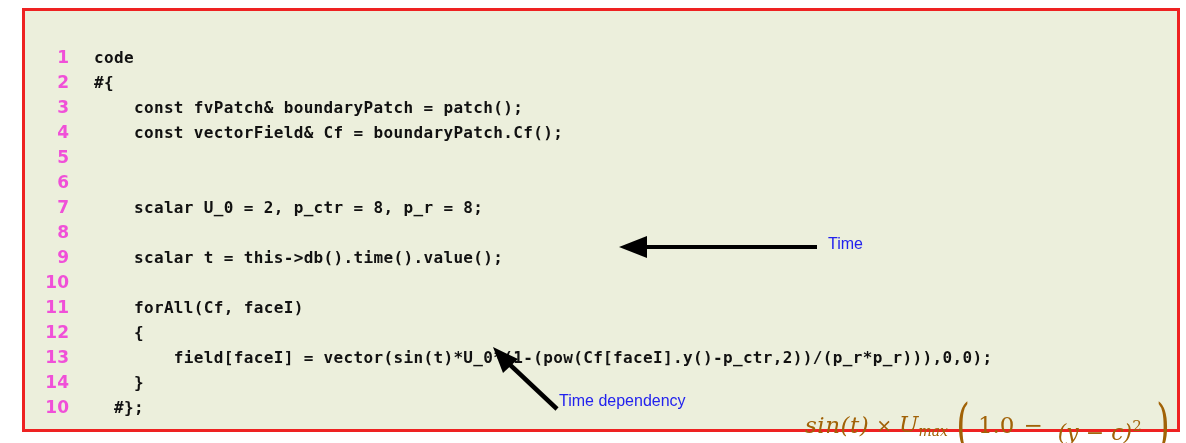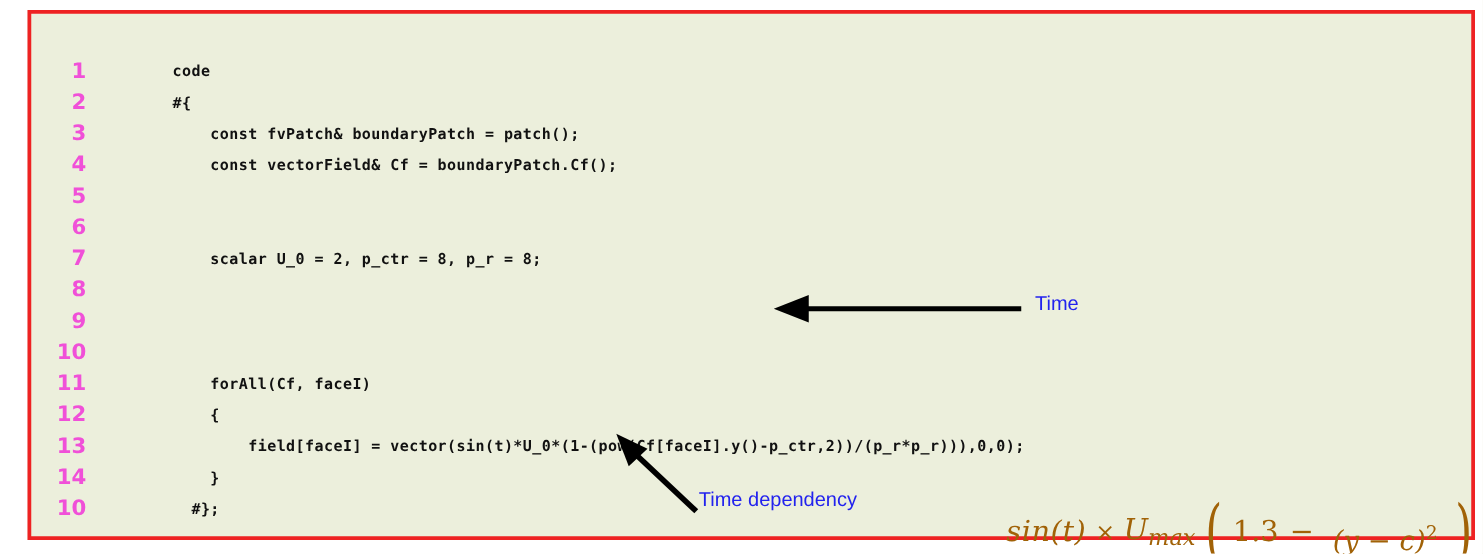--- a/index.html
+++ b/index.html
@@ -52,26 +52,25 @@
     font-family: "DejaVu Sans", sans-serif;
     font-size: 17px;
     font-weight: 700;
     line-height: 25px;
   }
   .line-code {
     position: absolute;
     left: 69px;
     color: #111111;
     font-family: "DejaVu Sans Mono", "Liberation Mono", monospace;
-    font-size: 12px;
+    font-size: 16px;
     font-weight: 700;
     line-height: 25px;
     letter-spacing: 0.35px;
     white-space: pre;
-    margin-left: 44px;
   }
 
   
   .annot-label {
     position: absolute;
     color: #2222ee;
     font-family: "Liberation Sans", sans-serif;
     font-size: 16px;
     font-weight: 400;
     white-space: nowrap;
@@ -97,21 +96,21 @@
     align-items: center;
     line-height: 1;
   }
   #formula .fn { letter-spacing: 0.5px; }
   #formula .times {
     font-style: normal;
     margin: 0 7px;
     font-size: 19px;
   }
   #formula .sub {
-    font-size: 18px;
+    font-size: 14px;
     vertical-align: -0.28em;
     font-style: italic;
   }
   #formula .sup {
     font-size: 15px;
     vertical-align: 0.62em;
     font-style: normal;
   }
   #formula .paren {
     font-style: normal;
@@ -162,21 +161,21 @@
     <div id="code-lines">
 
     <div class="code-row" style="top: 34px;"><span class="line-no">1</span><span class="line-code">code</span></div>
         <div class="code-row" style="top: 59px;"><span class="line-no">2</span><span class="line-code">#{</span></div>
         <div class="code-row" style="top: 84px;"><span class="line-no">3</span><span class="line-code">    const fvPatch&amp; boundaryPatch = patch();</span></div>
         <div class="code-row" style="top: 109px;"><span class="line-no">4</span><span class="line-code">    const vectorField&amp; Cf = boundaryPatch.Cf();</span></div>
         <div class="code-row" style="top: 134px;"><span class="line-no">5</span></div>
         <div class="code-row" style="top: 159px;"><span class="line-no">6</span><span class="line-code"></span></div>
         <div class="code-row" style="top: 184px;"><span class="line-no">7</span><span class="line-code">    scalar U_0 = 2, p_ctr = 8, p_r = 8;</span></div>
         <div class="code-row" style="top: 209px;"><span class="line-no">8</span><span class="line-code"></span></div>
-        <div class="code-row" style="top: 234px;"><span class="line-no">9</span></div>
+        <div class="code-row" style="top: 234px;"><span class="line-no">9</span><span class="line-code">    scalar t = this-&gt;db().time().value();</span></div>
         <div class="code-row" style="top: 259px;"><span class="line-no">10</span><span class="line-code"></span></div>
         <div class="code-row" style="top: 284px;"><span class="line-no">11</span><span class="line-code">    forAll(Cf, faceI)</span></div>
         <div class="code-row" style="top: 309px;"><span class="line-no">12</span><span class="line-code">    {</span></div>
         <div class="code-row" style="top: 334px;"><span class="line-no">13</span><span class="line-code">        field[faceI] = vector(sin(t)*U_0*(1-(pow(Cf[faceI].y()-p_ctr,2))/(p_r*p_r))),0,0);</span></div>
         <div class="code-row" style="top: 359px;"><span class="line-no">14</span><span class="line-code">    }</span></div>
         <div class="code-row" style="top: 384px;"><span class="line-no">10</span><span class="line-code">  #};</span></div>
       </div>
 
     <svg id="arrow-time" class="annot-arrow" width="205" height="36" viewBox="0 0 205 36" xmlns="http://www.w3.org/2000/svg">
       <line x1="26" y1="18" x2="200" y2="18" stroke="#000000" stroke-width="4"></line>
@@ -188,21 +187,21 @@
       <line x1="70" y1="66" x2="20" y2="19" stroke="#000000" stroke-width="4.5"></line>
       <polygon points="6,4 31,16 16,30" fill="#000000"></polygon>
     </svg>
     <div id="timedep-label" class="annot-label">Time dependency</div>
 
     <div id="formula">
       <span class="fn">sin(t)</span>
       <span class="times">×</span>
       <span><span>U</span><span class="sub">max</span></span>
       <span class="paren">(</span>
-      <span class="one">1.3</span>
+      <span class="one">1.0</span>
       <span class="minus">−</span>
       <span class="frac">
         <span class="num"><span>(</span><span>y</span> <span>−</span> <span>c</span><span>)</span><span class="sup">2</span></span>
         <span class="bar"></span>
         <span class="den"><span>r</span><span class="sup">2</span></span>
       </span>
       <span class="paren">)</span>
     </div>
 
   </div>

